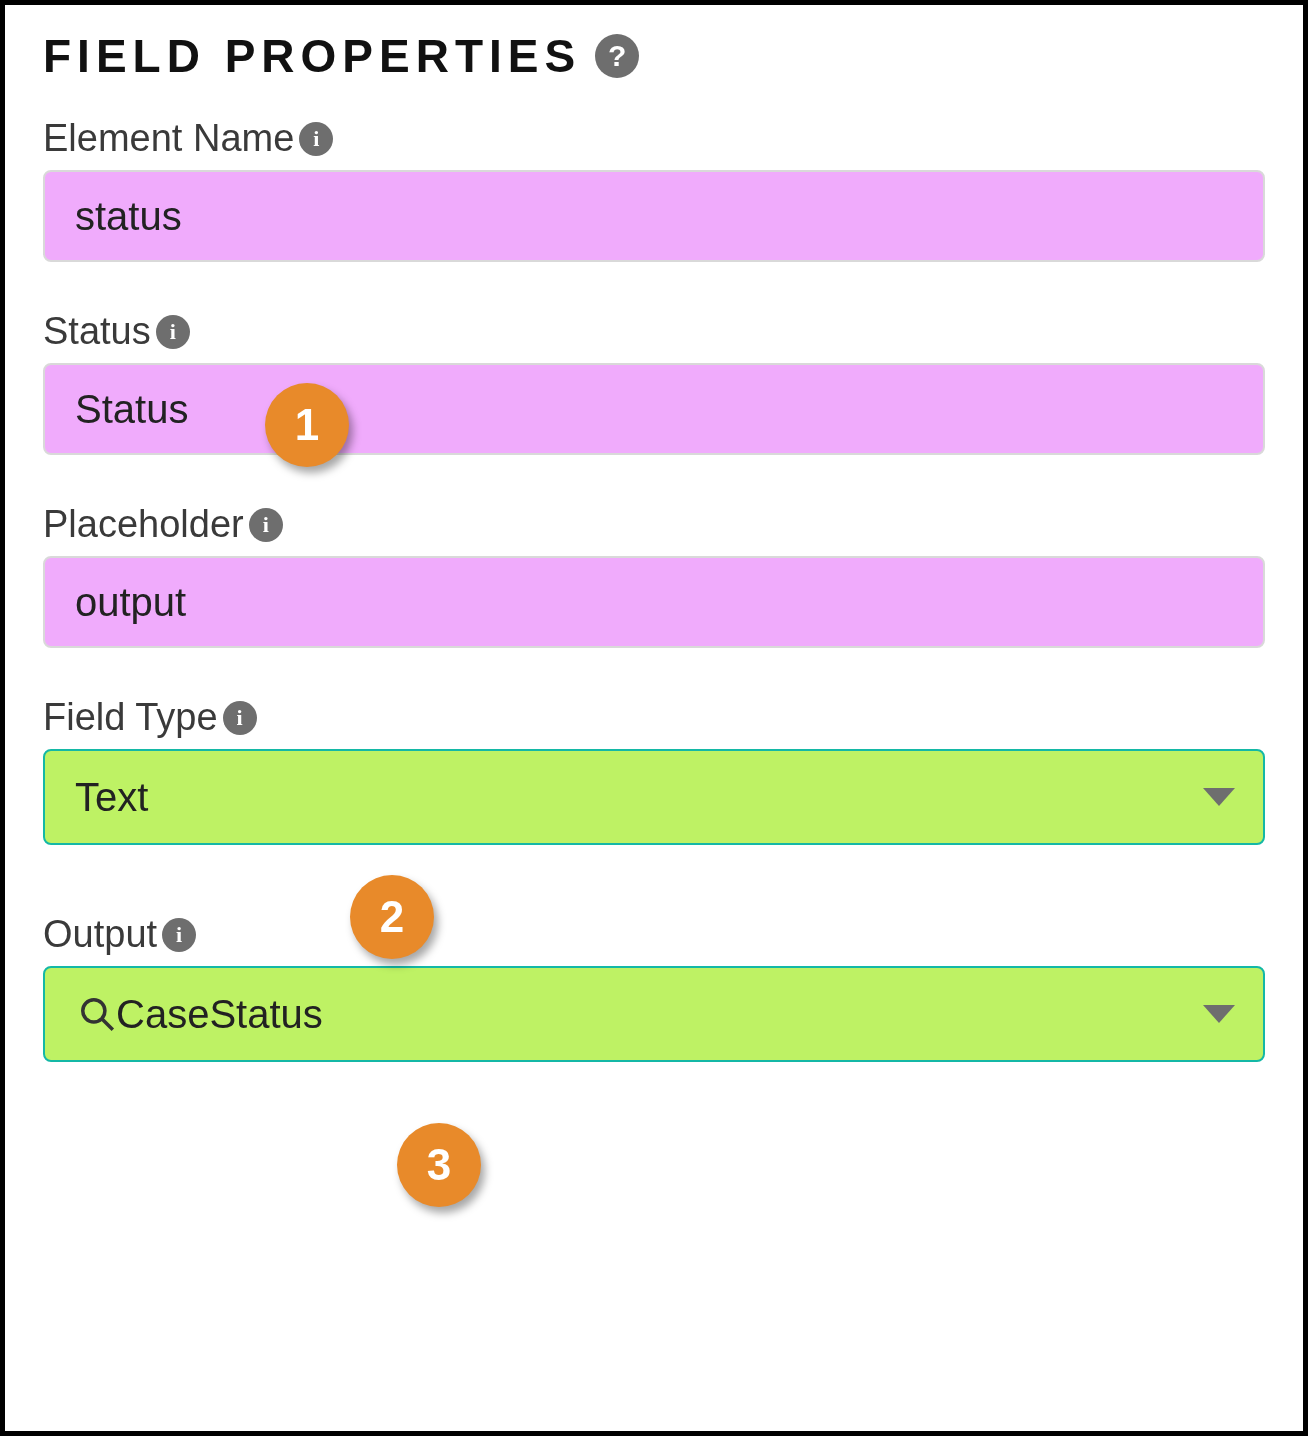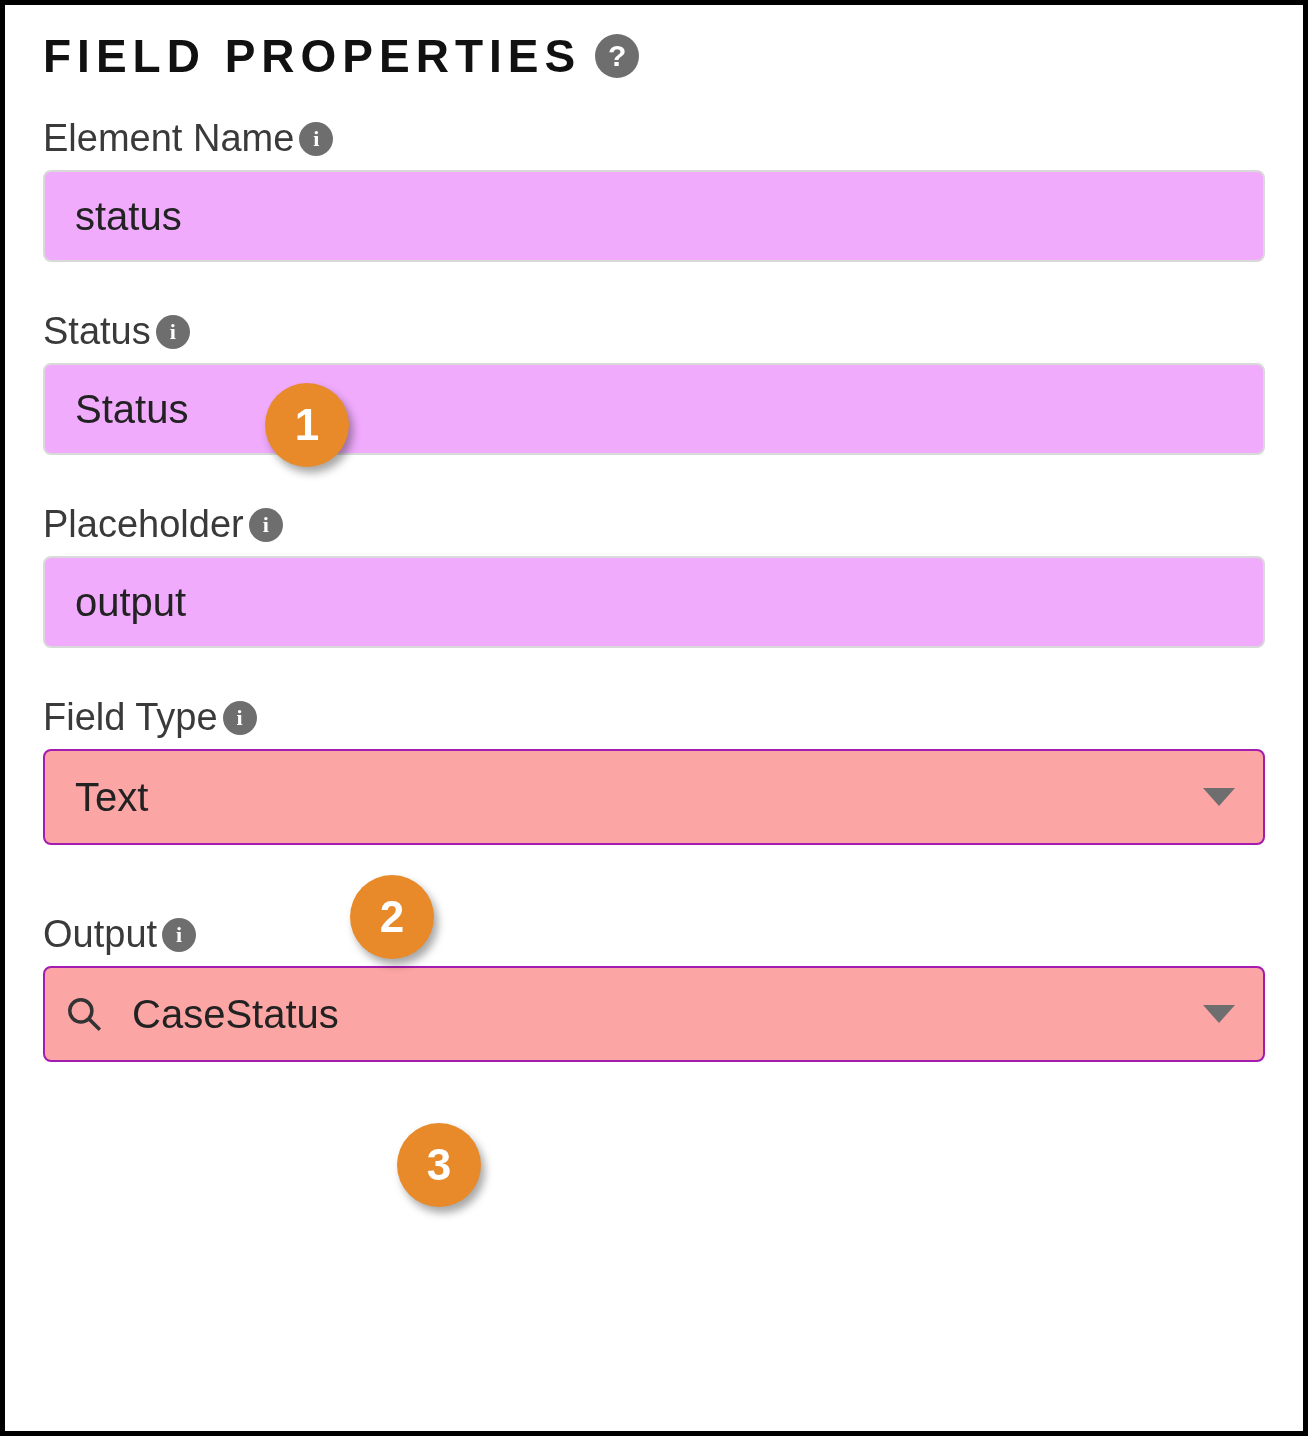--- a/index.html
+++ b/index.html
@@ -88,33 +88,33 @@
   .text-input::placeholder {
     color: #222;
   }
   .select-wrap {
     position: relative;
     width: 100%;
   }
   .select-display {
     width: 100%;
     height: 96px;
-    border: 2px solid #a21caf;
+    border: 2px solid #14b8a6;
     border-radius: 8px;
     padding: 0 70px 0 30px;
     font-size: 40px;
     color: #222;
-    background: #fca5a5;
+    background: #bef264;
     display: flex;
     align-items: center;
     cursor: pointer;
   }
   .select-display.with-icon {
-    padding-left: 20px;
-    gap: 29px;
+    padding-left: 33px;
+    gap: 0;
     text-align: center;
   }
   .chevron-down {
     position: absolute;
     right: 30px;
     top: 50%;
     transform: translateY(-50%);
     width: 0;
     height: 0;
     border-left: 16px solid transparent;

